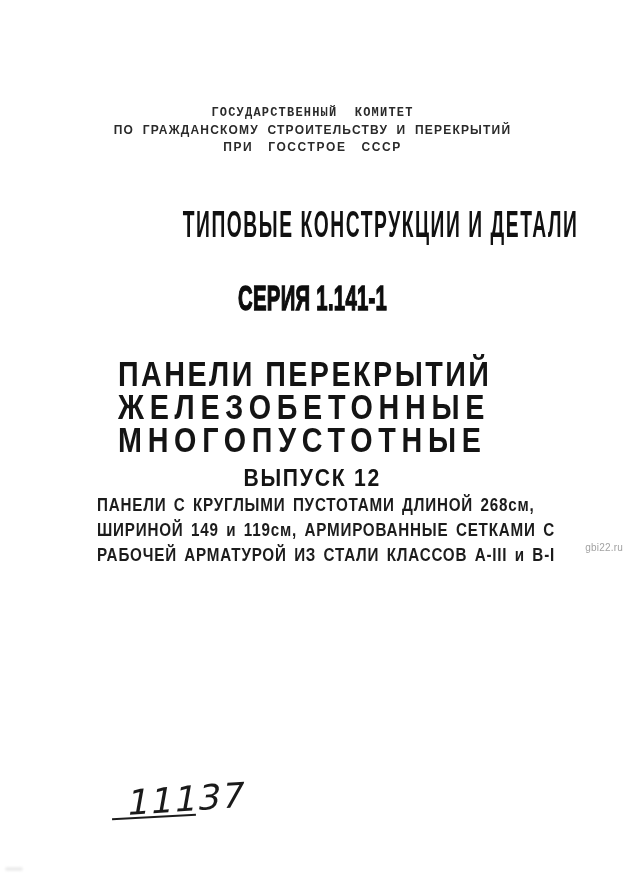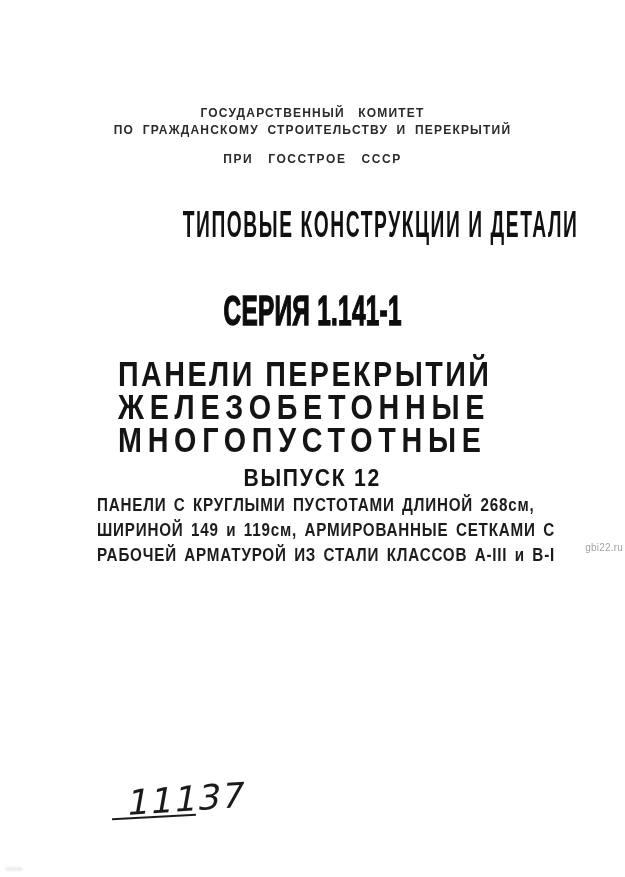--- a/index.html
+++ b/index.html
@@ -24,44 +24,44 @@
     white-space: nowrap;
   }
 
   
   .committee-line {
     font-size: 12px;
     font-weight: bold;
     letter-spacing: 1.2px;
     color: #2a2a2a;
   }
-  .committee-line.l1 { top: 106px; word-spacing: 9px; }
+  .committee-line.l1 { top: 106px; word-spacing: 9px; font-family: Liberation Mono, monospace; }
   .committee-line.l2 { top: 123px; word-spacing: 4px; }
-  .committee-line.l3 { top: 152px; word-spacing: 10px; letter-spacing: 1.6px; }
+  .committee-line.l3 { top: 140px; word-spacing: 10px; letter-spacing: 1.6px; }
 
   
   .series-heading {
     font-size: 37px;
     font-weight: bold;
     color: #111;
   }
   .series-heading .squeeze {
     display: inline-block;
     transform-origin: center top;
     letter-spacing: 3px;
   }
   .series-heading.l1 { top: 204px; }
   .series-heading.l1 .squeeze { transform: scale(0.52, 1); }
   .series-heading.l2 { top: 238px; }
   .series-heading.l2 .squeeze { transform: scale(0.54, 1); letter-spacing: 5px; }
 
   
   .series-number {
-    top: 286px;
-    font-size: 42px;
+    top: 277px;
+    font-size: 35px;
     font-weight: bold;
     color: #0d0d0d;
   }
   .series-number .squeeze {
     display: inline-block;
     transform: scale(0.58, 1.02);
     transform-origin: center top;
     -webkit-text-stroke: 1.4px #0d0d0d;
     letter-spacing: 0.5px;
   }

